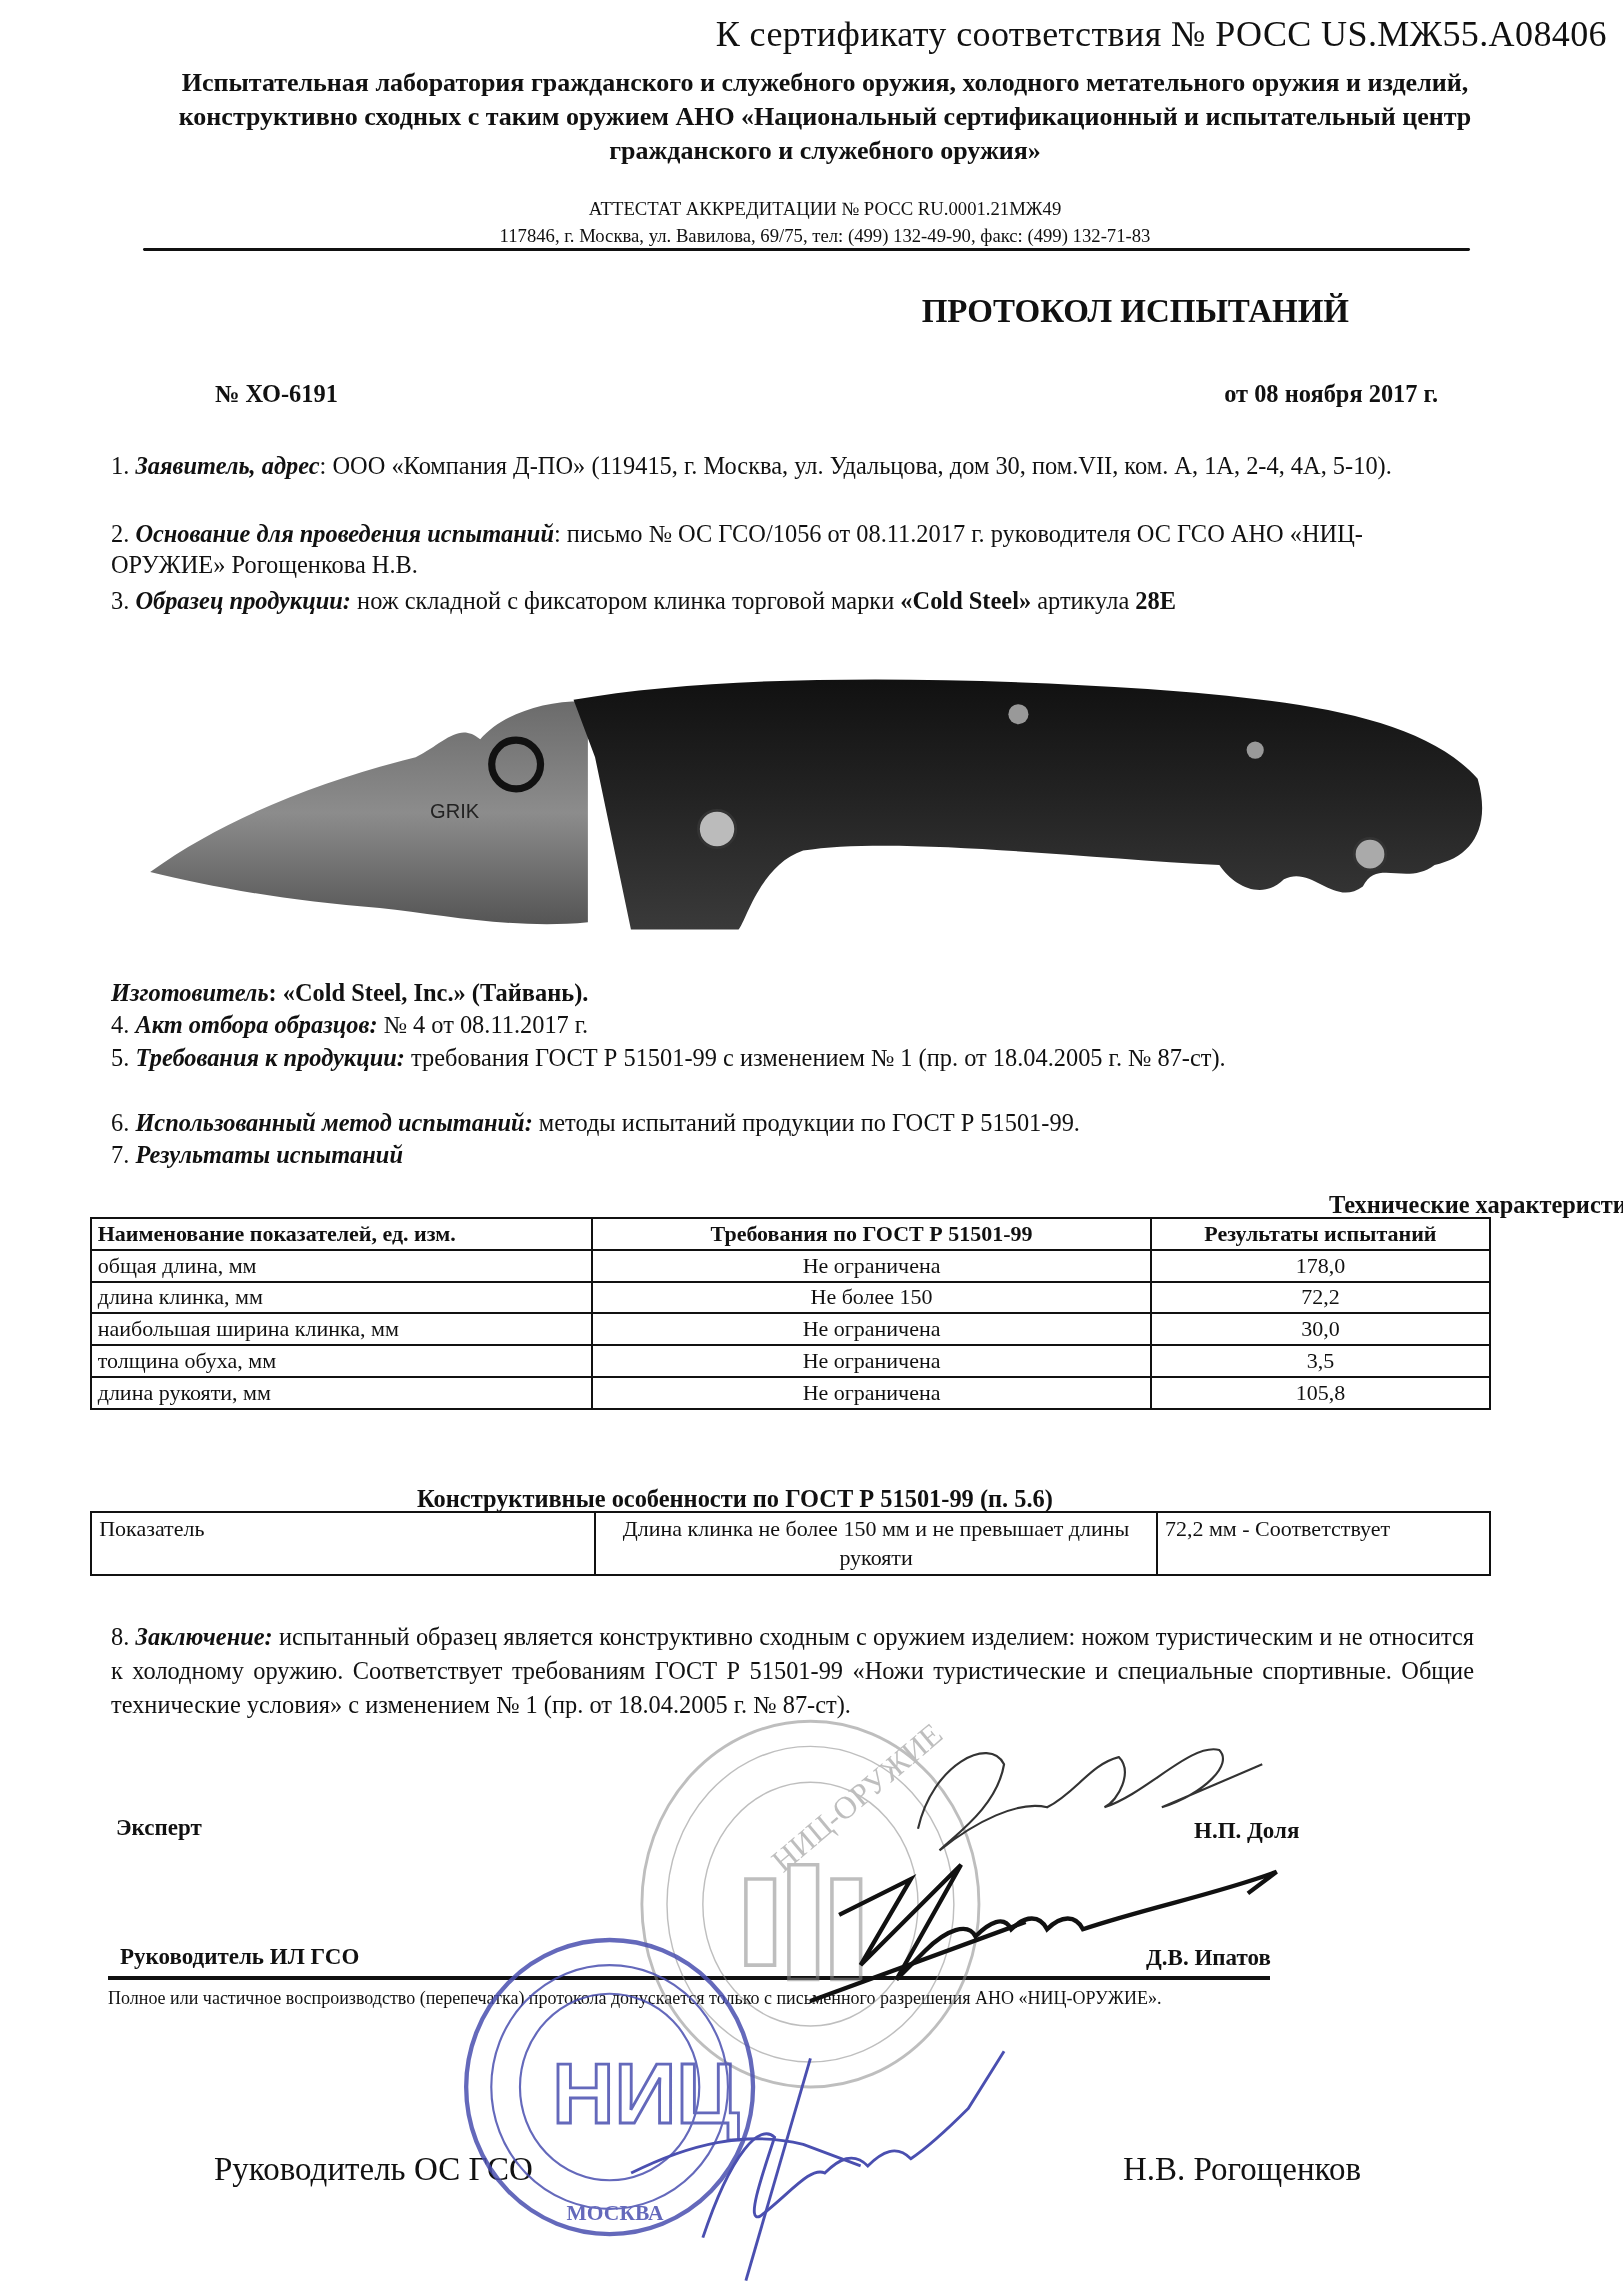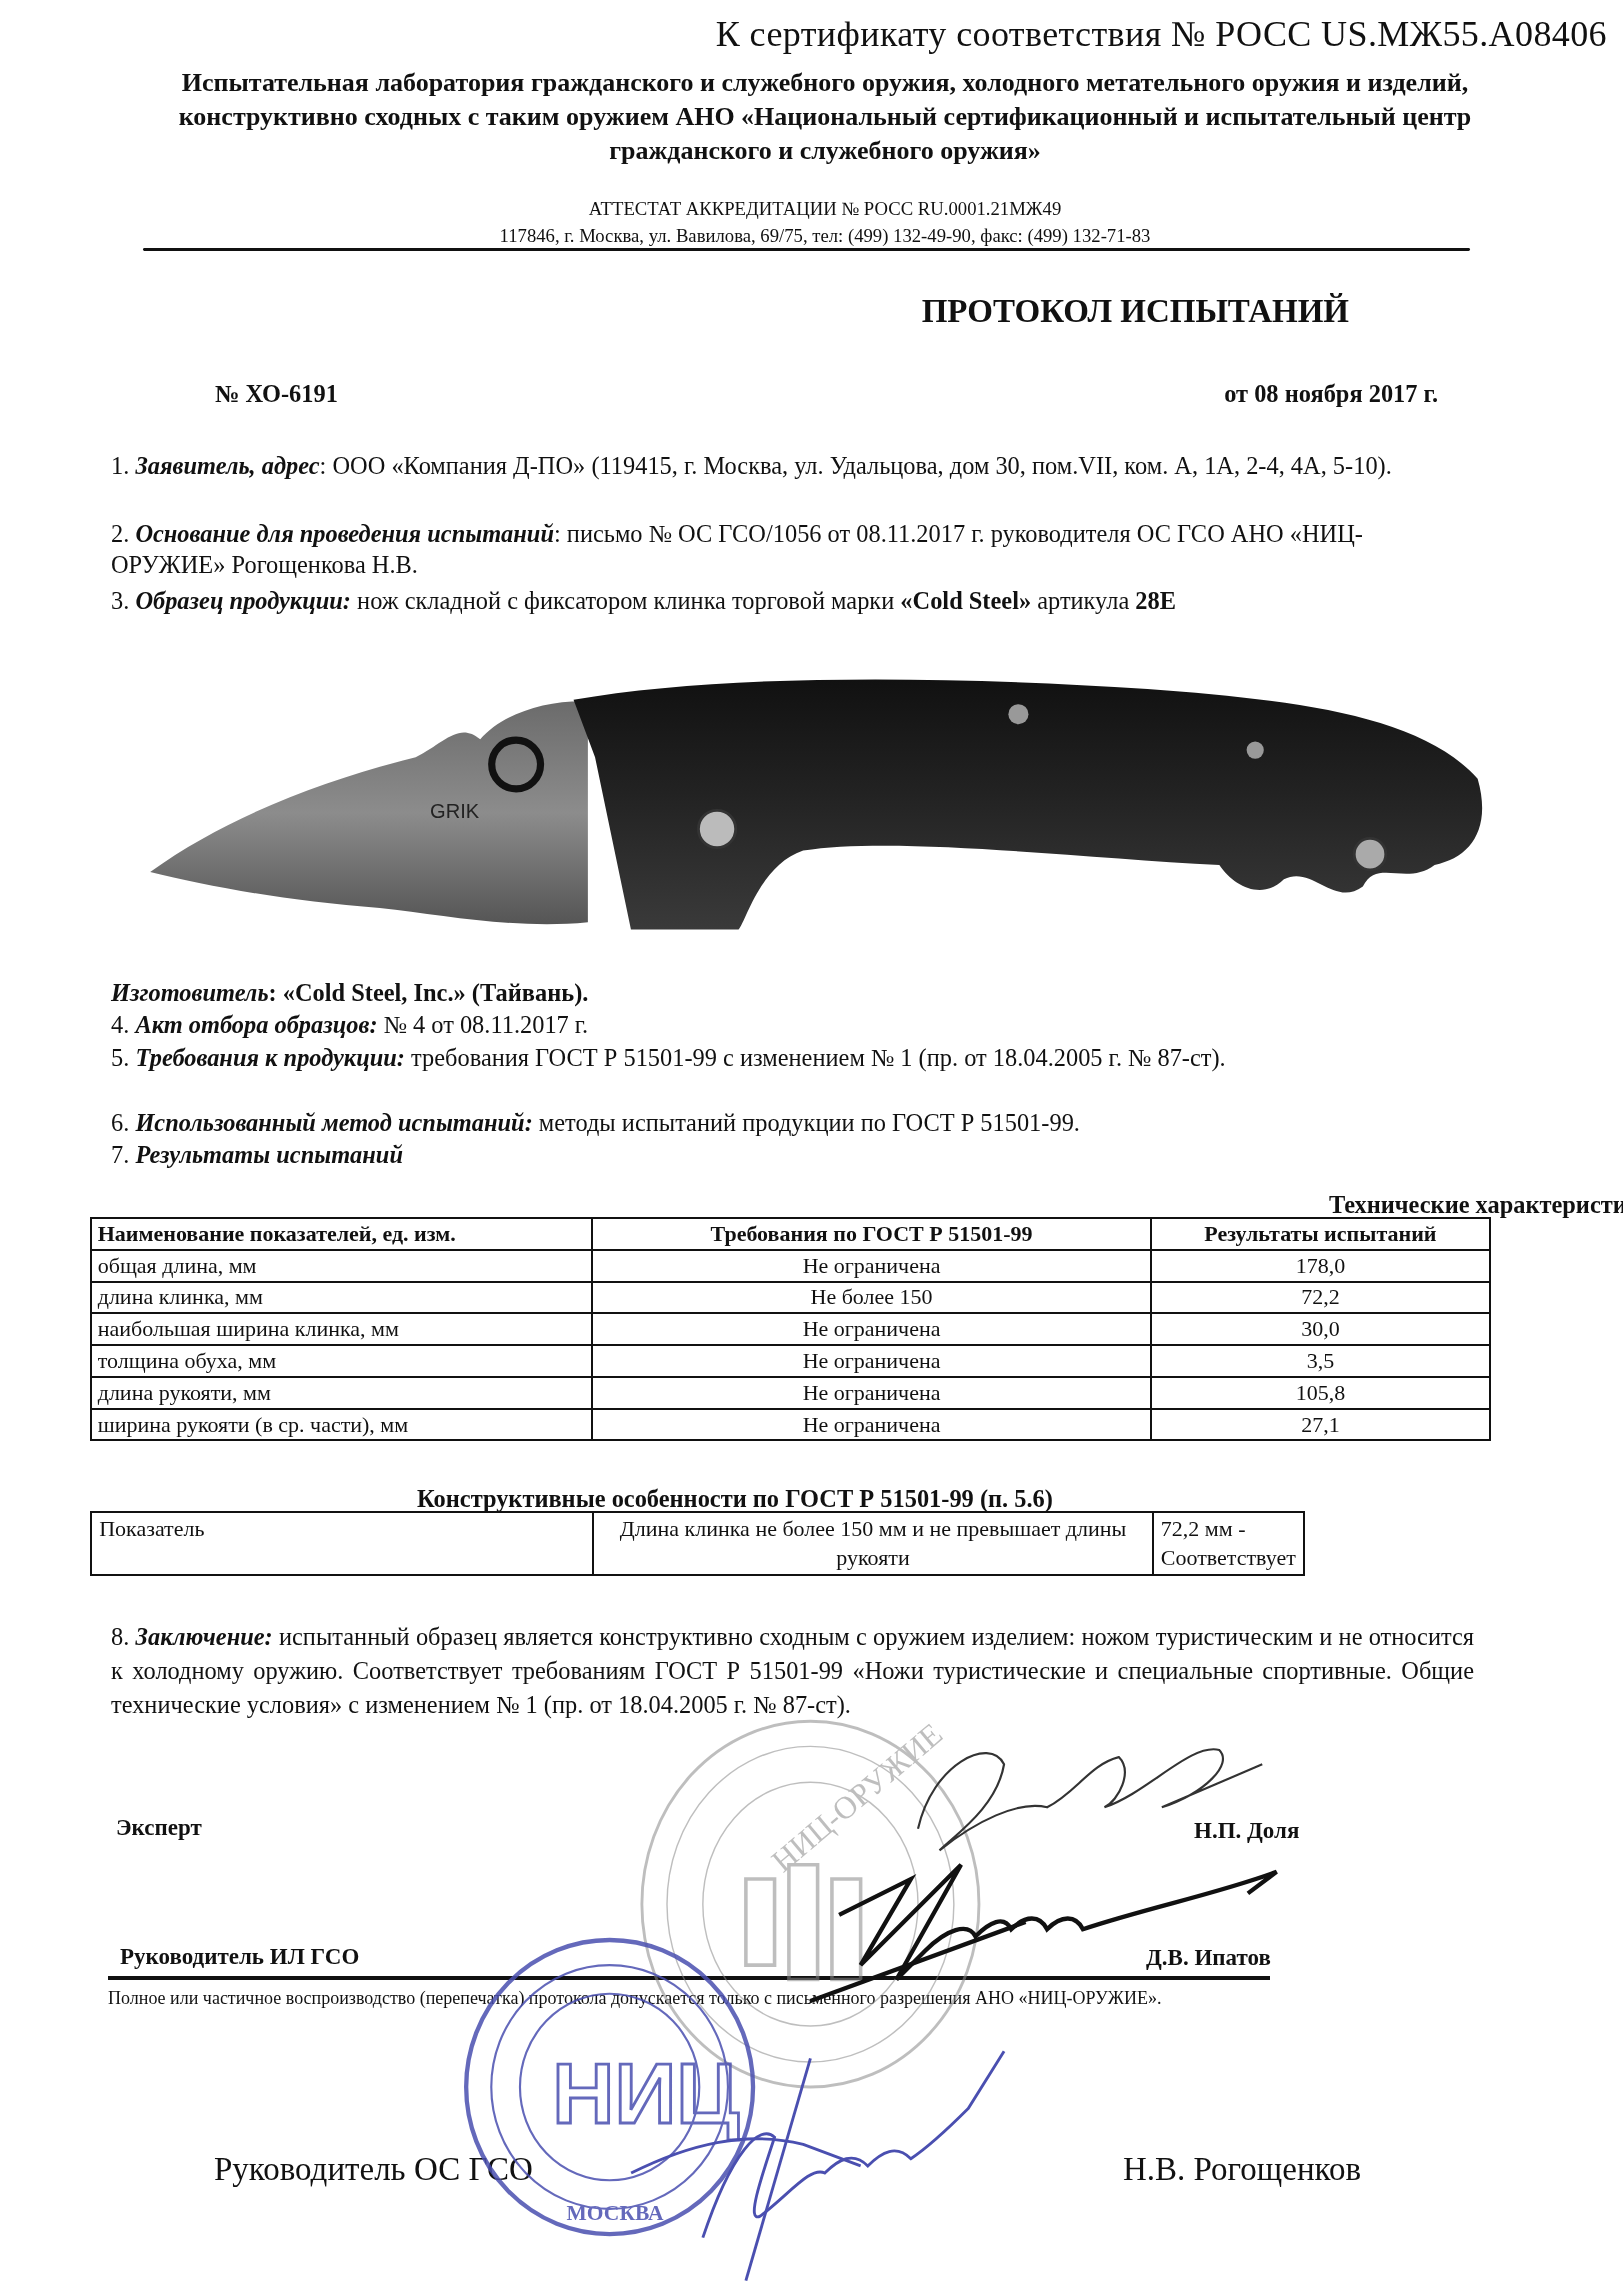--- a/index.html
+++ b/index.html
@@ -28,21 +28,21 @@
   .p7 { top: 1139px; }
   .table-title { top: 1191px; left: 0; width: 1623px; text-align: right; font-weight: bold; font-size: 24.4px; padding-left: 40px; }
   table { border-collapse: collapse; font-size: 22px; }
   .tech-table { top: 1217px; left: 90px; width: 1401px; }
   .tech-table td, .tech-table th { border: 2.2px solid #111; padding: 1.4px 5.7px; height: 27px; line-height: 26px; }
   .tech-table th { font-weight: bold; font-size: 22px; }
   .tech-table td.c, .tech-table th.c { text-align: center; }
   .tech-table th.l { text-align: left; }
   .col1 { width: 488px; } .col2 { width: 545px; }
   .design-title { top: 1485px; left: 0; width: 1470px; text-align: center; font-weight: bold; font-size: 24.4px; }
-  .design-table { top: 1511px; left: 90px; width: 1215px; }
+  .design-table { top: 1511px; left: 90px; width: 1401px; }
   .design-table td { border: 2.2px solid #111; padding: 1.4px 7.2px; vertical-align: top; line-height: 29px; height: 57px; }
   .design-table td.c { text-align: center; }
   .conclusion { top: 1620px; left: 111px; width: 1363px; font-size: 24.4px; line-height: 34px; text-align: justify; }
   .conclusion i { font-weight: bold; font-style: italic; }
   .sig-label { font-weight: bold; font-size: 23px; }
   .expert-label { top: 1815px; left: 116px; }
   .expert-name { top: 1818px; left: 1194px; }
   .head-label { top: 1944px; left: 120px; }
   .head-name { top: 1945px; left: 1146px; }
   .head-rule { top: 1976px; left: 108px; width: 1162px; height: 3.6px; background: #111; }
@@ -143,25 +143,20 @@
     <tr>
         <td>толщина обуха, мм</td>
         <td class="c">Не ограничена</td>
         <td class="c">3,5</td>
       </tr>
     <tr>
         <td>длина рукояти, мм</td>
         <td class="c">Не ограничена</td>
         <td class="c">105,8</td>
       </tr>
-    <tr>
-        <td>ширина рукояти (в ср. части), мм</td>
-        <td class="c">Не ограничена</td>
-        <td class="c">27,1</td>
-      </tr>
   </tbody>
 </table>
 
 <div class="abs design-title">Конструктивные особенности по ГОСТ Р 51501-99 (п. 5.6)</div>
 <table class="abs design-table">
   <tbody>
       <tr>
     <td class="col1">Показатель</td>
     <td class="c col2">Длина клинка не более 150 мм и не превышает длины рукояти</td>
     <td>72,2 мм - Соответствует</td>

